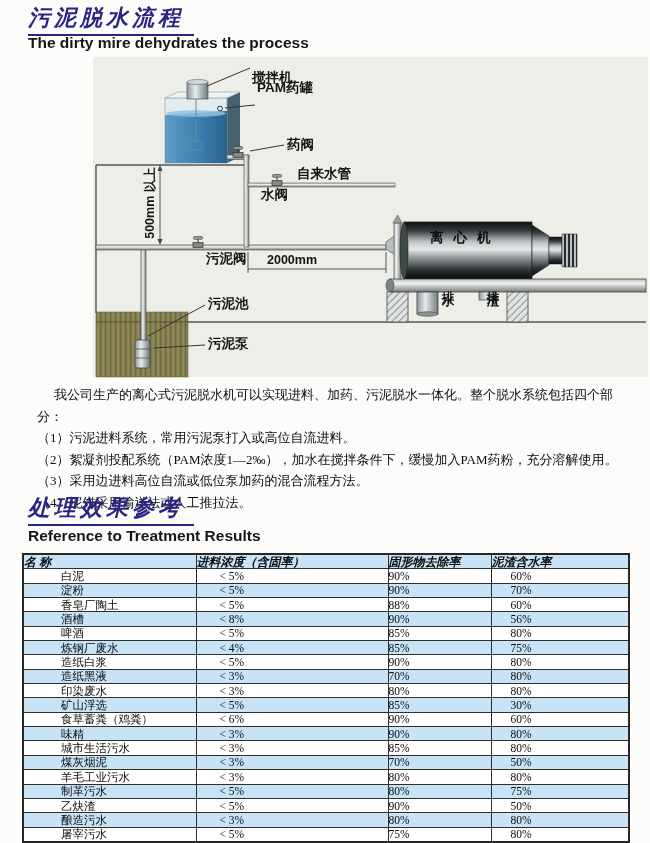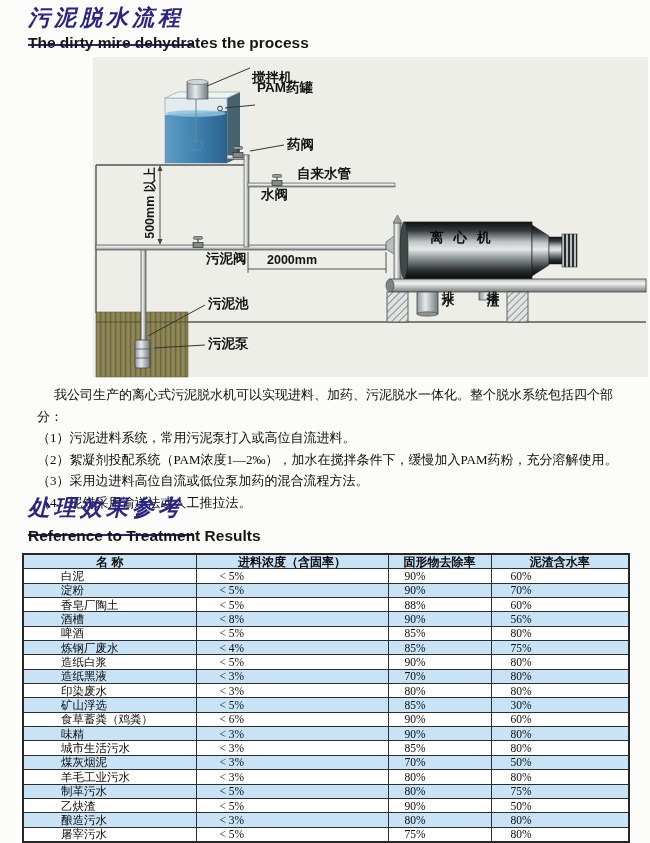--- a/index.html
+++ b/index.html
@@ -10,21 +10,21 @@
     -webkit-font-smoothing:antialiased;
   }
   
   .sec-title{
     position:absolute;left:28px;
     font-family:"Liberation Serif",serif;
     font-weight:bold;font-style:italic;
     font-size:22px;line-height:24px;letter-spacing:4px;
     color:#2b2484;
     border-bottom:2.5px solid #2b2484;
-    padding:0 10px 14px 0;
+    padding:0 10px 4px 0;
     white-space:nowrap;
   }
   .sec-sub{
     position:absolute;left:28px;
     font-family:"Liberation Sans",sans-serif;
     font-weight:bold;font-size:15.5px;color:#161616;white-space:nowrap;
   }
   #sec1-title{top:6px;}
   #sec1-sub{top:34px;}
   #sec2-title{top:496px;}
@@ -70,27 +70,27 @@
   th,td{
     border:1px solid #2e2e2e;
     height:13.35px;padding:0;
     font-family:"Liberation Serif",serif;
     font-size:11.5px;line-height:12px;color:#0b0b0b;
     overflow:hidden;white-space:nowrap;
   }
   thead th{
     background:#c9e3f6;
     font-family:"Liberation Sans",sans-serif;
-    font-weight:bold;font-size:12px;text-align:center;
+    font-weight:bold;font-size:12px;text-align:left;font-style:italic;
   }
   tbody tr:nth-child(even) td{background:#c9e3f6;}
   tbody tr:nth-child(odd) td{background:#ffffff;}
   td.c0{padding-left:37px;text-align:left;}
   td.c1{padding-left:23px;text-align:left;}
-  td.c2{padding-left:16px;text-align:left;}
+  td.c2{padding-left:0;text-align:left;}
   td.c3{padding-left:19px;text-align:left;}
 </style>
 </head>
 <body>
 
 <div id="sec1-title" class="sec-title">污泥脱水流程</div>
 <div id="sec1-sub" class="sec-sub">The dirty mire dehydrates the process</div>
 
 <div class="diagram">
   <svg width="650" height="323" viewBox="0 0 650 323">

